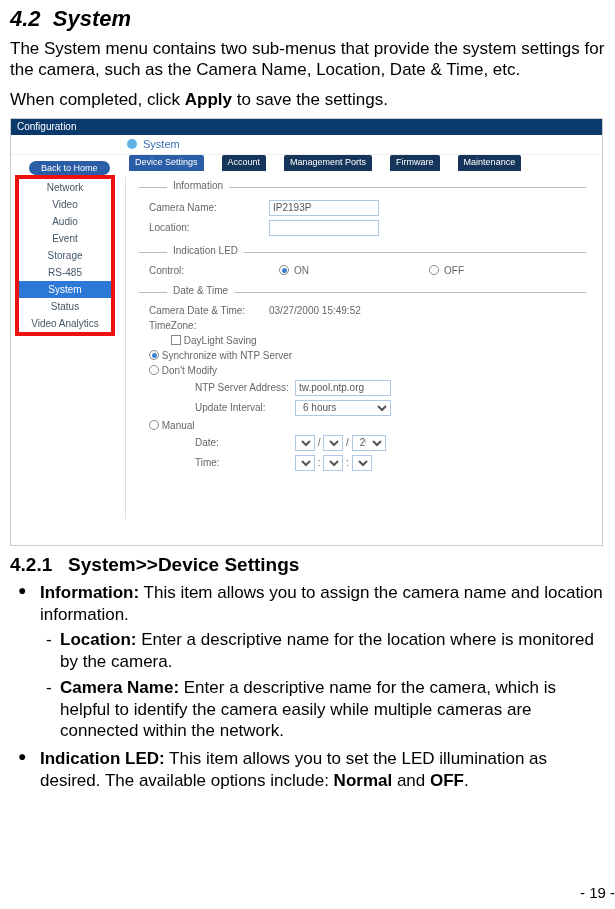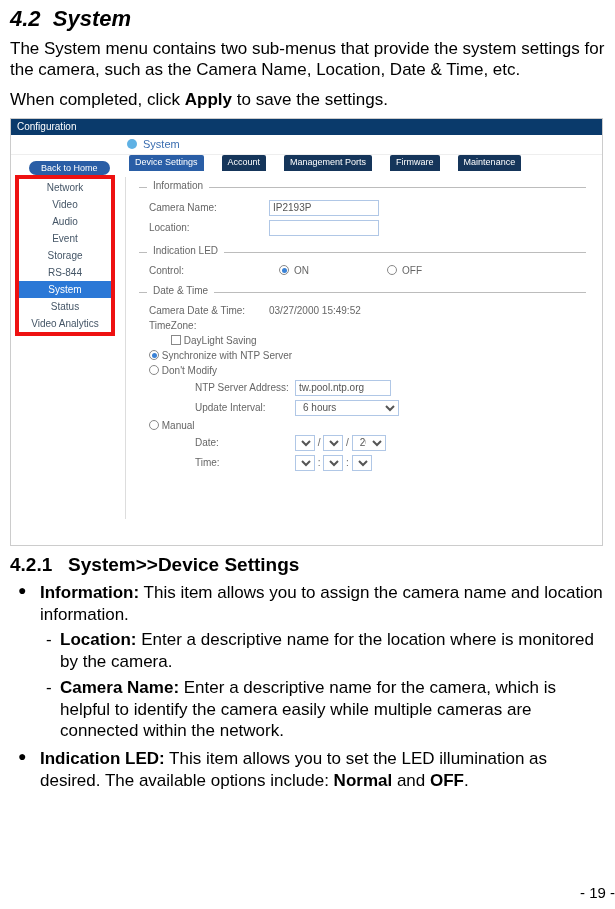--- a/index.html
+++ b/index.html
@@ -74,33 +74,33 @@
     }
     .sidebar-box .item.selected { background: #2b78d6; color: #fff; }
     .content-area {
       position: absolute; left: 120px; top: 58px; right: 8px; bottom: 6px;
     }
     .fieldset {
       border-top: 1px solid #bcbcbc; margin: 10px 8px 16px 8px;
       padding-top: 8px; position: relative;
     }
     .fieldset-title {
-      position: absolute; top: -8px; left: 8px; background: #fff;
+      position: absolute; top: -8px; left: 28px; background: #fff;
       padding: 0 6px; color: #666; font-size: 10px;
     }
     .row { display: flex; align-items: center; margin: 4px 0 4px 10px; font-size: 10px; color: #666; }
     .row .label { width: 120px; }
     .row input[type="text"], .row select {
       font-size: 10px; height: 16px; border: 1px solid #b0c7e6;
       padding: 0 3px; background: #fff; color: #555;
     }
     .row input.wide { width: 180px; }
     .row select.wide { width: 190px; }
     .row select.tiny { width: 20px; height: 16px; }
-    .radio-group { display: flex; gap: 78px; margin-left: 10px; }
+    .radio-group { display: flex; gap: 120px; margin-left: 10px; }
     .radio-item { display: flex; align-items: center; gap: 5px; font-size: 10px; color: #666; }
     .radiodot { width: 10px; height: 10px; border: 1px solid #888; border-radius: 50%; display: inline-flex; align-items: center; justify-content: center; }
     .radiodot.on::after { content:""; width:5px; height:5px; background:#3a82d6; border-radius:50%; display:block; }
     .checkbox { width:10px; height:10px; border:1px solid #888; display:inline-block; }
     .indent { margin-left: 32px; }
     .indent2 { margin-left: 56px; }
     h3.subsection { font-size: 19px; font-weight: bold; margin: 6px 0 6px 0; }
     .bullet-list { list-style: none; padding-left: 30px; }
     .bullet-list > li { position: relative; font-size: 17px; line-height: 1.28; margin-bottom: 6px; }
     .bullet-list > li::before { content: "●"; position: absolute; left: -22px; top: 0; font-size: 14px; }
@@ -141,21 +141,21 @@
       <div class="tab">Maintenance</div>
     </div>
     <div class="back-home">Back to Home</div>
 
     <div class="sidebar-box">
       <div class="item">Network</div>
       <div class="item">Video</div>
       <div class="item">Audio</div>
       <div class="item">Event</div>
       <div class="item">Storage</div>
-      <div class="item">RS-844</div>
+      <div class="item">RS-485</div>
       <div class="item selected">System</div>
       <div class="item">Status</div>
       <div class="item">Video Analytics</div>
     </div>
 
     <div class="vbar"></div>
 
     <div class="content-area">
 
       <div class="fieldset">
@@ -207,21 +207,21 @@
         <div class="row">
           <span class="radiodot"></span>&nbsp;
           <span>Don't Modify</span>
         </div>
         <div class="row indent2">
           <span class="label" style="width:100px;">NTP Server Address:</span>
           <input type="text" style="width: 96px;" value="tw.pool.ntp.org">
         </div>
         <div class="row indent2">
           <span class="label" style="width:100px;">Update Interval:</span>
-          <select style="width:104px;"><option>6 hours</option></select>
+          <select style="width:96px;"><option>6 hours</option></select>
         </div>
         <div class="row">
           <span class="radiodot"></span>&nbsp;
           <span>Manual</span>
         </div>
         <div class="row indent2">
           <span class="label" style="width:100px;">Date:</span>
           <select class="tiny"><option>03</option></select>
           <span>&nbsp;/&nbsp;</span>
           <select class="tiny"><option>27</option></select>

